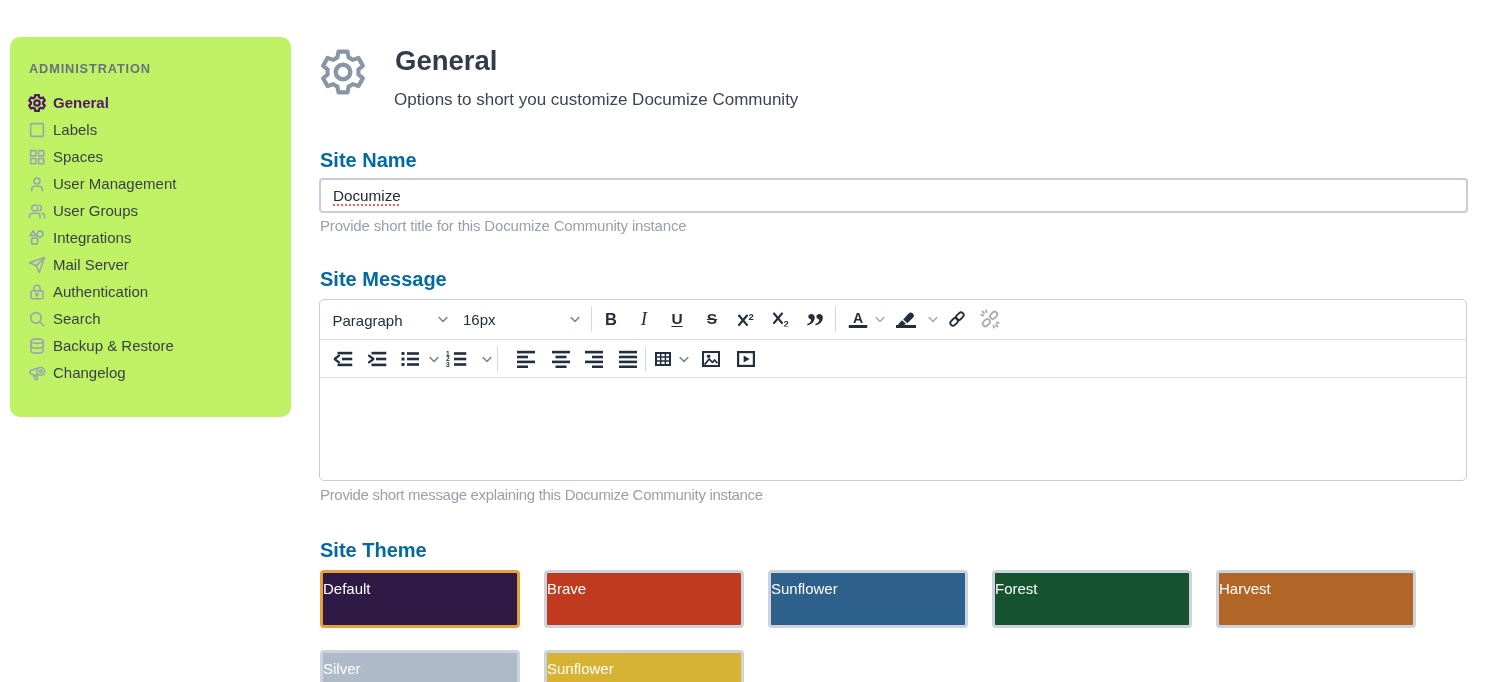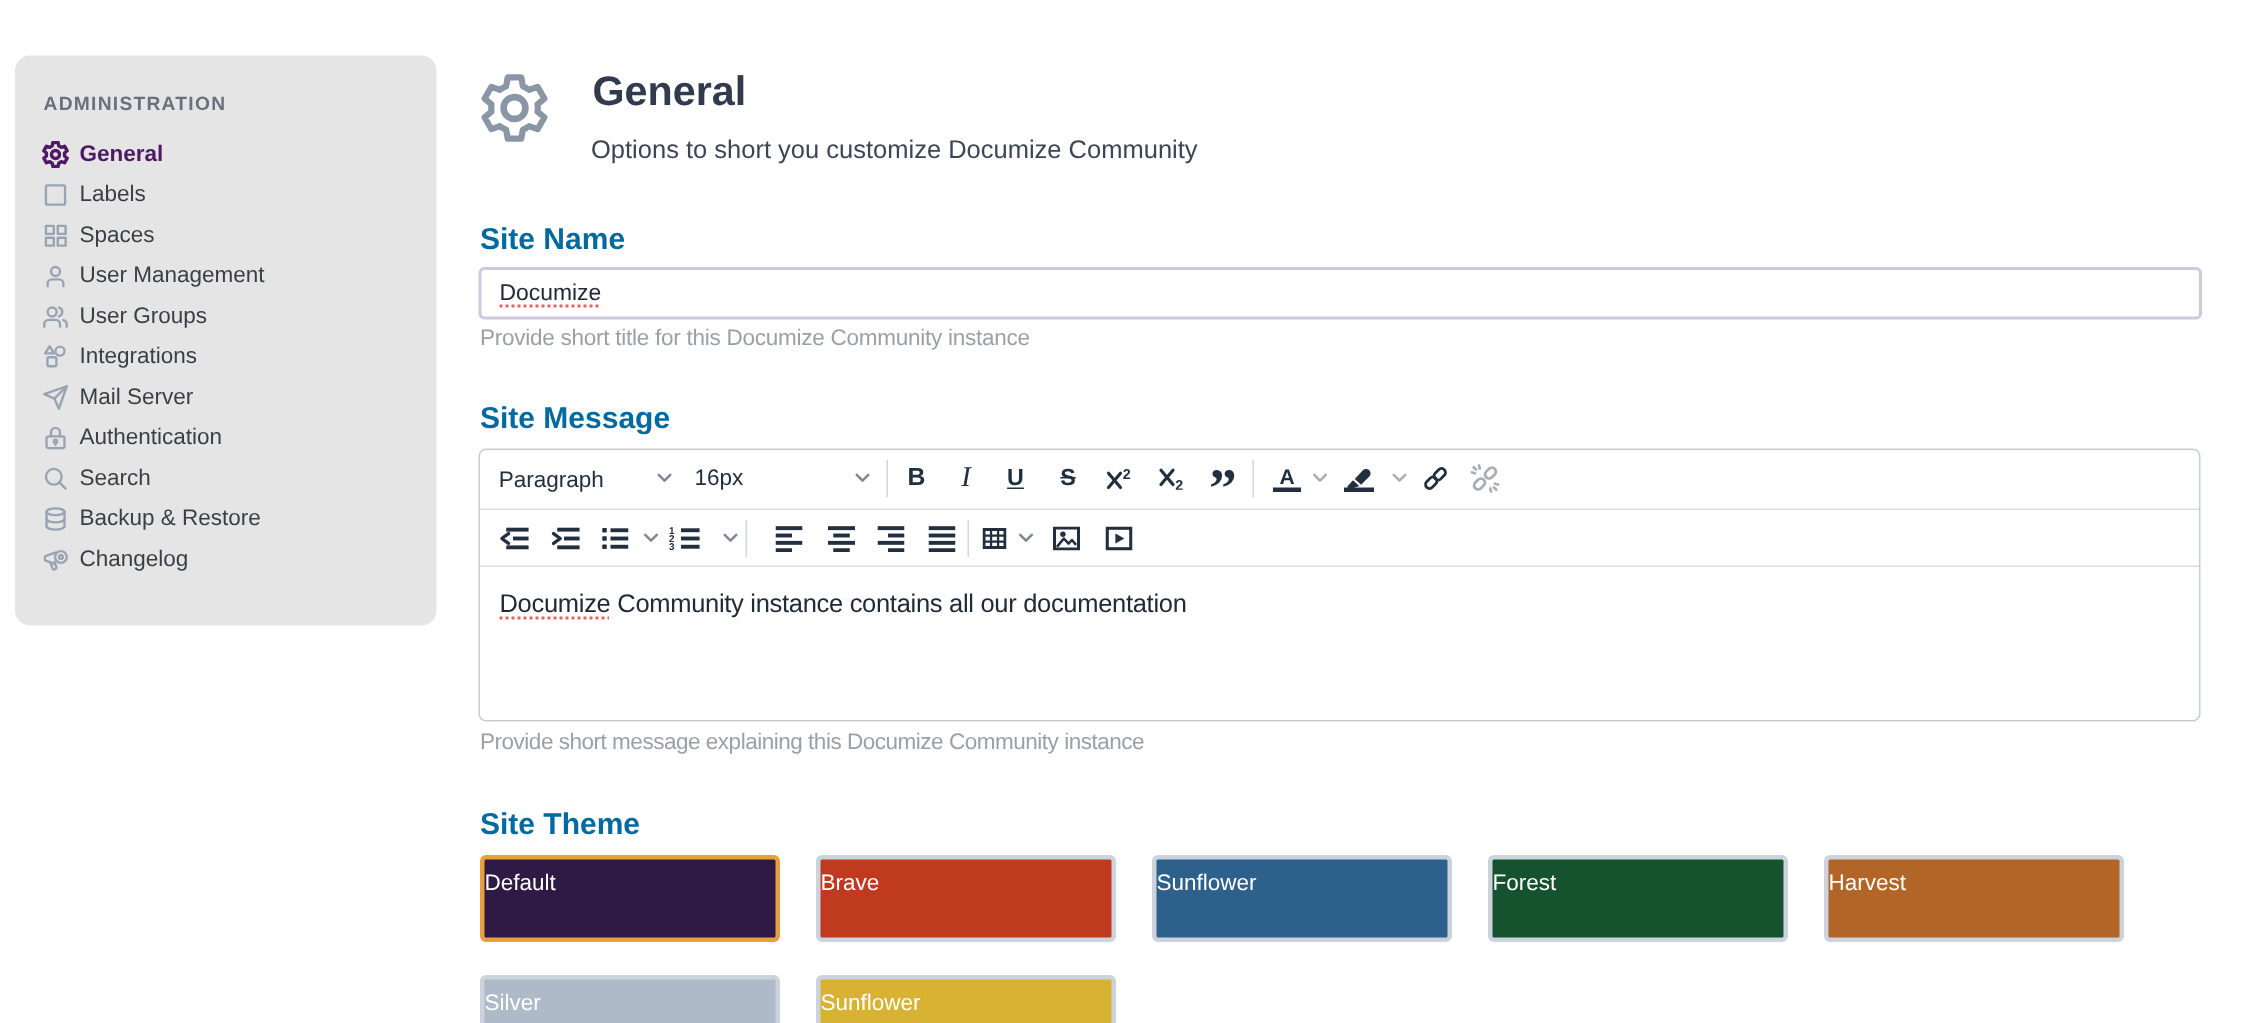--- a/index.html
+++ b/index.html
@@ -1,21 +1,21 @@
 <!DOCTYPE html>
 <html><head>
 <meta charset="utf-8">
 <style>
 * { margin:0; padding:0; box-sizing:border-box; }
 html,body { width:1495px; height:682px; background:#ffffff; overflow:hidden;
   font-family:"Liberation Sans", sans-serif; position:relative; }
 .abs { position:absolute; }
 
 
-#sidebar { left:10px; top:37px; width:281px; height:380px; background:#e5e5e5; border-radius:10px; }
+#sidebar { left:10px; top:37px; width:281px; height:380px; background:#bef264; border-radius:10px; }
 #sidebar .title { position:absolute; left:19px; top:24px; font-size:12.8px; font-weight:bold;
   letter-spacing:.85px; color:#68717e; }
 #sidebar ul { position:absolute; left:18px; top:52px; list-style:none; }
 #sidebar li { height:27px; display:flex; align-items:center; font-size:15px; color:#3a3f45; }
 #sidebar li .ic { width:18px; height:18px; margin-right:7px; display:flex; align-items:center; justify-content:center; }
 #sidebar li .ic svg { display:block; }
 #sidebar li.active { color:#4e1a66; font-weight:600; }
 .sic { stroke:#99a4b3; stroke-width:2.1; fill:none; stroke-linecap:round; stroke-linejoin:round; }
 li.active .sic { stroke:#4e1a66; stroke-width:2.3; }
 
@@ -345,21 +345,20 @@
           <circle cx="6.6" cy="5.2" r="1.8" fill="#222f3e"></circle>
         </svg>
       </span>
     <span class="tbi" style="left:426px; top:19px;">
         <svg width="18" height="16" viewBox="0 0 18 16" fill="none">
           <rect x="1.1" y="1.1" width="15.8" height="13.8" stroke="#222f3e" stroke-width="2.2"></rect>
           <path d="M6.6 4.6 L12.6 8 L6.6 11.4 Z" fill="#222f3e"></path>
         </svg>
       </span>
   </div>
-  <div id="econtent"><span class="sp">Documize</span> Community instance contains all our documentation</div>
 </div>
 <div id="help-msg" class="abs helper" style="letter-spacing:-0.32px;">Provide short message explaining this Documize Community instance</div>
 
 <div id="lbl-theme" class="abs flabel">Site Theme</div>
 <div class="swatch sel" style="left:320px; top:570px; background:#2e1a44;">Default</div>
 <div class="swatch" style="left:544px; top:570px; background:#bf3a1f;">Brave</div>
 <div class="swatch" style="left:768px; top:570px; background:#2e608c;">Sunflower</div>
 <div class="swatch" style="left:992px; top:570px; background:#14532d;">Forest</div>
 <div class="swatch" style="left:1216px; top:570px; background:#b16627;">Harvest</div>
 <div class="swatch" style="left:320px; top:650px; background:#aebac7;">Silver</div>

